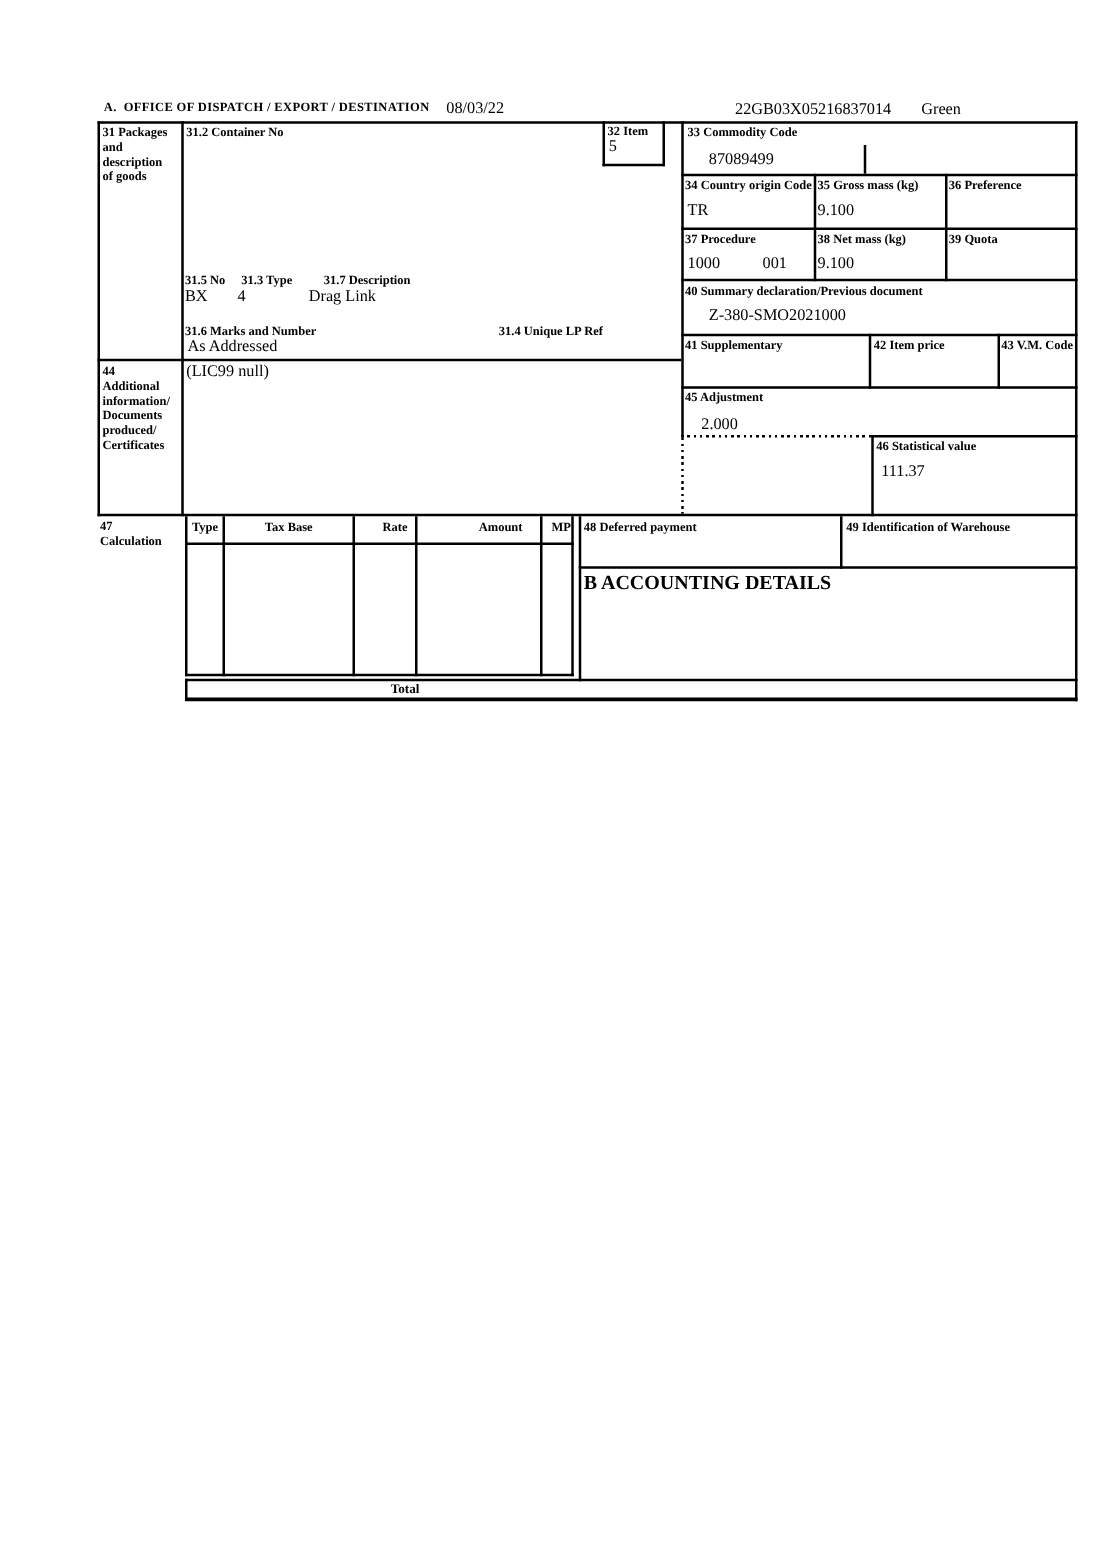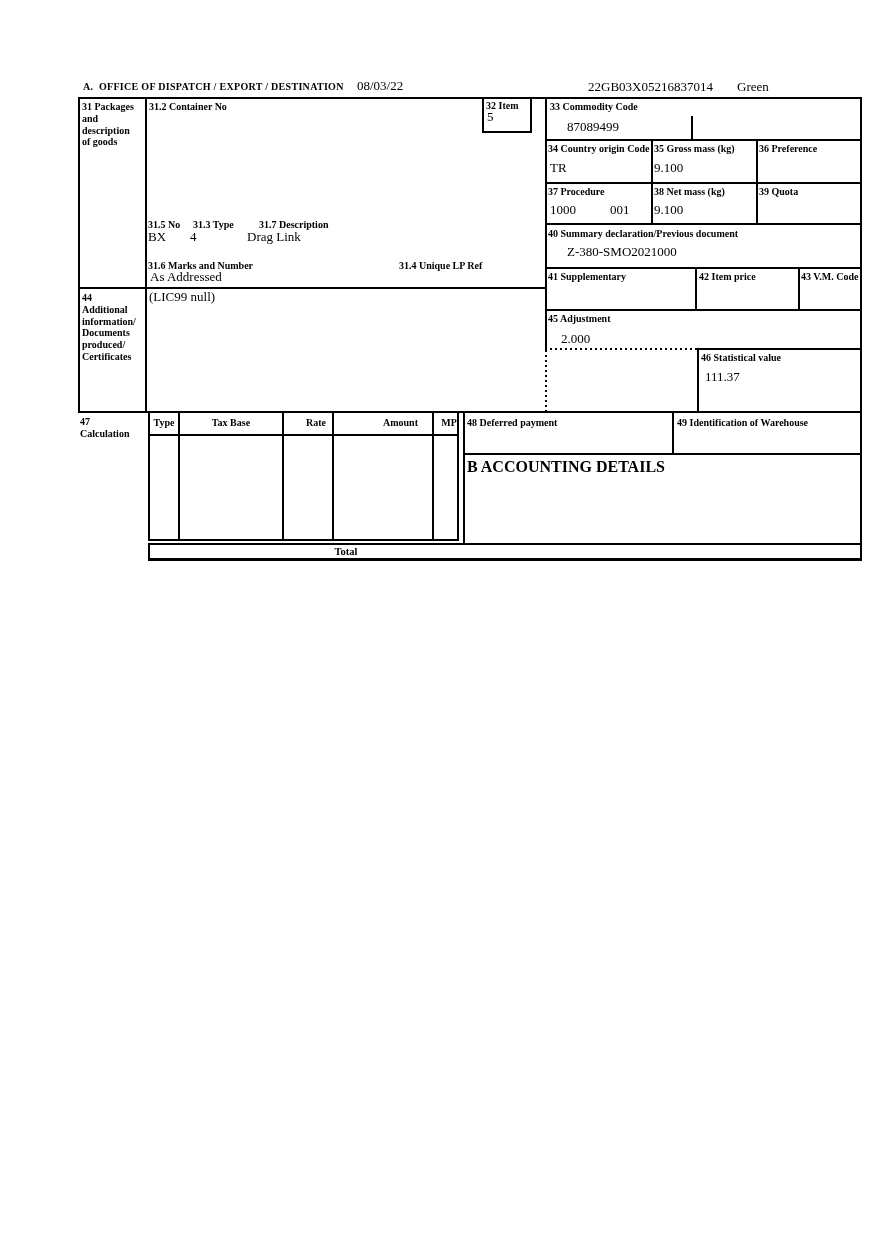--- a/index.html
+++ b/index.html
@@ -124,19 +124,19 @@
 Certificates</div>
   <div class="val" style="left:149px;top:290px;">(LIC99 null)</div>
 
   <div class="lbl" style="left:80px;top:416px;width:62px;">47
 Calculation</div>
   <div class="colhead tac" style="left:150px;width:28px;">Type</div>
   <div class="colhead tac" style="left:180px;width:102px;">Tax Base</div>
   <div class="colhead tar" style="left:284px;width:42px;">Rate</div>
   <div class="colhead tar" style="left:334px;width:84px;">Amount</div>
   <div class="colhead tac" style="left:434px;width:30px;">MP</div>
-  <div class="lbl tac" style="left:148px;top:546px;width:352px;font-size:10.5px;margin-left:22px;">Total</div>
+  <div class="lbl tac" style="left:148px;top:546px;width:352px;font-size:10.5px;">Total</div>
 
   <div class="lbl" style="left:467px;top:417px;">48 Deferred payment</div>
   <div class="lbl" style="left:677px;top:417px;">49 Identification of Warehouse</div>
   <div class="lbl" style="left:467px;top:458px;font-size:16px;">B ACCOUNTING DETAILS</div>
 
 </div>
 
 </body></html>

